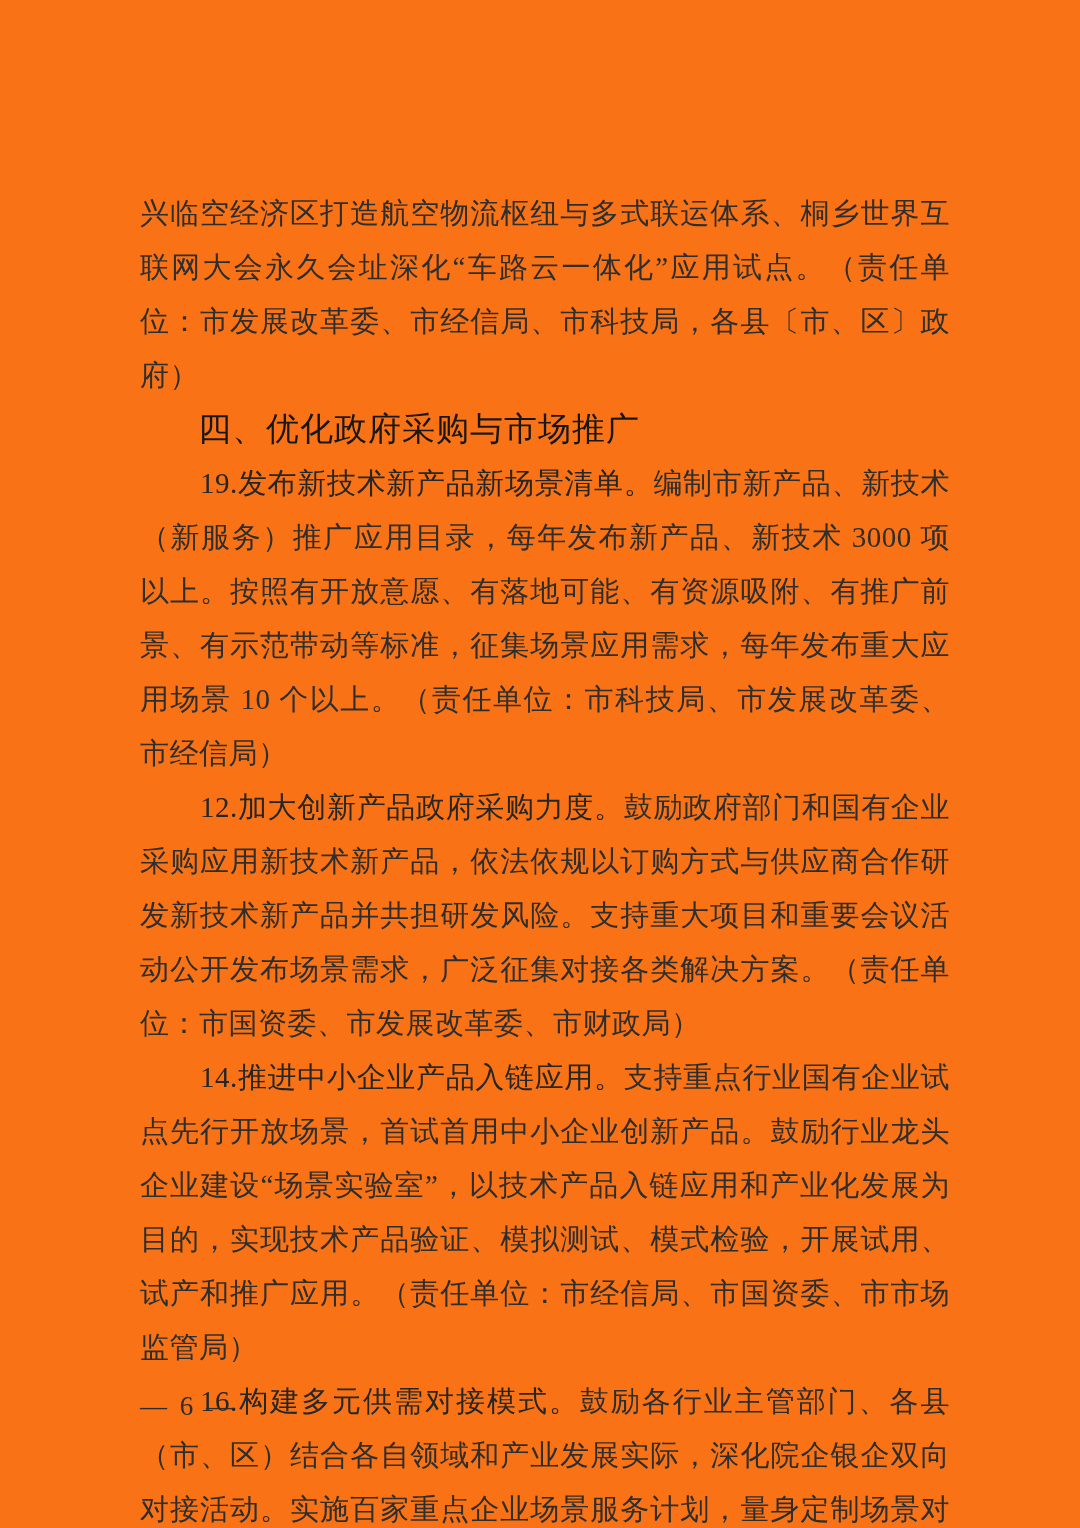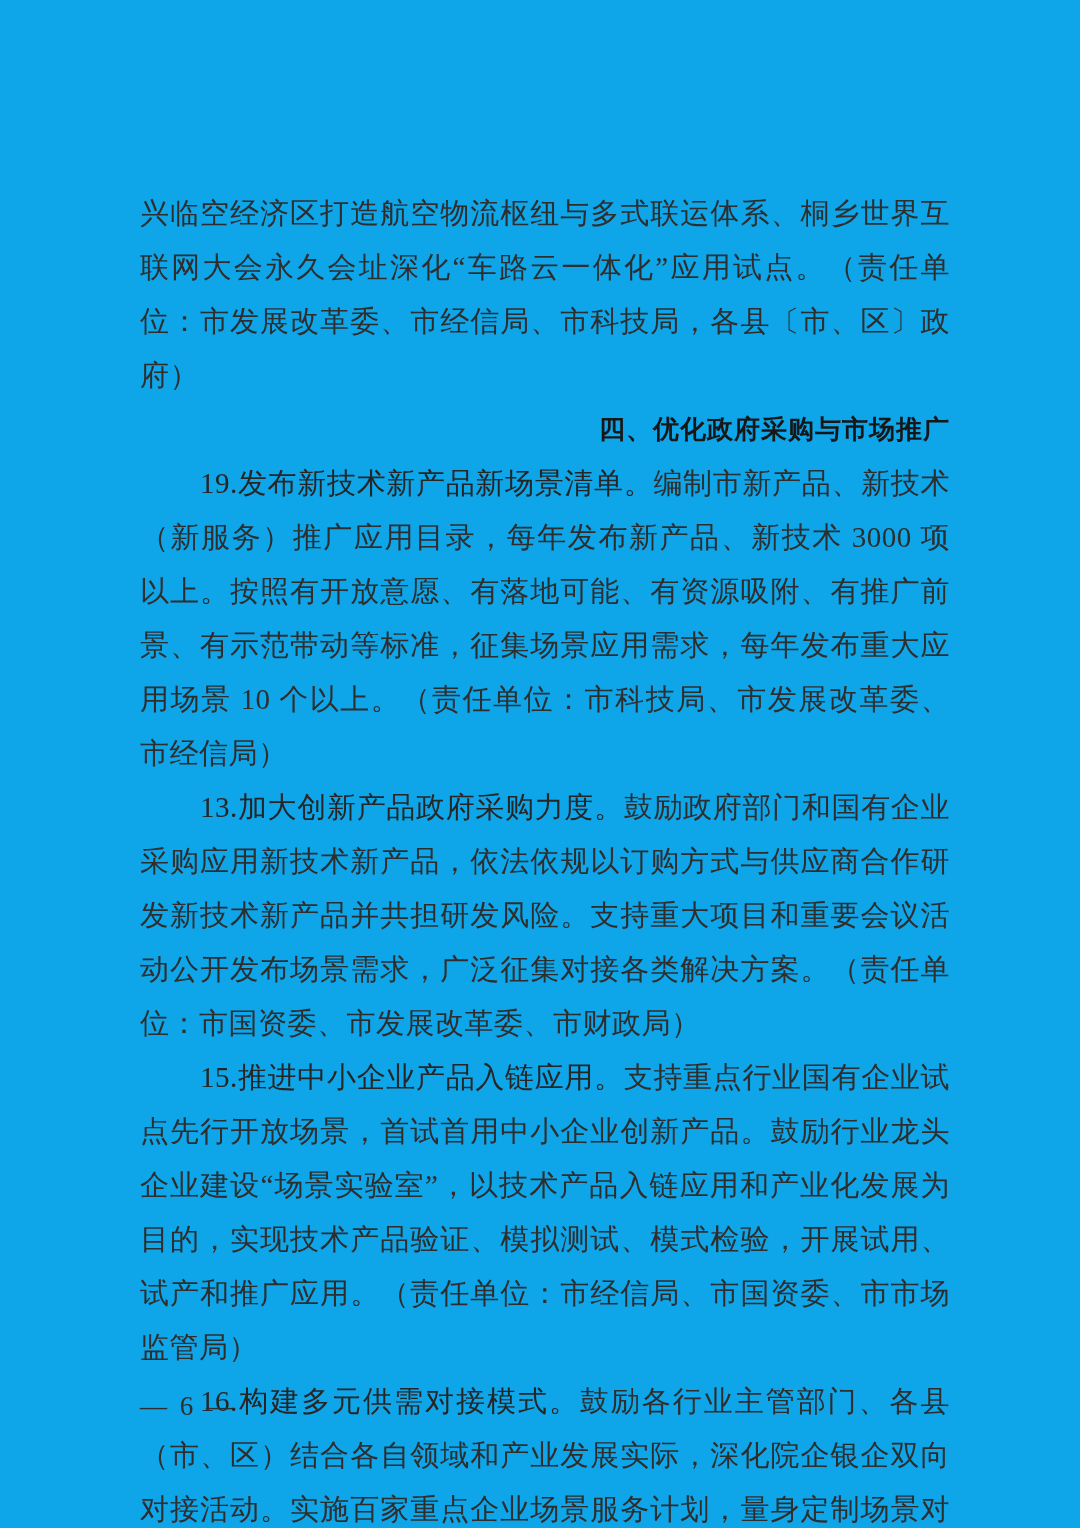--- a/index.html
+++ b/index.html
@@ -4,21 +4,21 @@
 <style>
   html, body {
     margin: 0;
     padding: 0;
     background: #ffffff;
   }
   .page {
     position: relative;
     width: 1080px;
     height: 1528px;
-    background: #0ea5e9;
+    background: #f97316;
     overflow: hidden;
     font-family: "Liberation Serif", serif;
   }
   .content {
     position: absolute;
     left: 140px;
     top: 186px;
     width: 810px;
   }
   .para {
@@ -30,28 +30,27 @@
     text-align-last: left;
     text-indent: 60px;
     letter-spacing: 0.5px;
     font-family: "Liberation Serif", serif;
   }
   .para.continuation {
     text-indent: 0;
   }
   .section-heading {
     margin: 0;
-    font-size: 26px;
+    font-size: 33px;
     line-height: 54px;
-    font-weight: 700;
+    font-weight: 400;
     color: #171717;
     text-indent: 58px;
     letter-spacing: 1px;
     font-family: "Liberation Sans", sans-serif;
-    text-align: right;
   }
   .lead {
     
     color: #262626;
   }
   .page-number {
     position: absolute;
     left: 140px;
     top: 1390px;
     font-size: 27px;
@@ -66,22 +65,22 @@
 
 <div class="page">
   <div class="content">
 
     <p class="para continuation">兴临空经济区打造航空物流枢纽与多式联运体系、桐乡世界互联网大会永久会址深化“车路云一体化”应用试点。（责任单位：市发展改革委、市经信局、市科技局，各县〔市、区〕政府）</p>
 
     <p class="section-heading">四、优化政府采购与市场推广</p>
 
     <p class="para"><span class="lead">19.发布新技术新产品新场景清单。</span><span>编制市新产品、新技术（新服务）推广应用目录，每年发布新产品、新技术 3000 项以上。按照有开放意愿、有落地可能、有资源吸附、有推广前景、有示范带动等标准，征集场景应用需求，每年发布重大应用场景 10 个以上。（责任单位：市科技局、市发展改革委、市经信局）</span></p>
 
-    <p class="para"><span class="lead">13.加大创新产品政府采购力度。</span><span>鼓励政府部门和国有企业采购应用新技术新产品，依法依规以订购方式与供应商合作研发新技术新产品并共担研发风险。支持重大项目和重要会议活动公开发布场景需求，广泛征集对接各类解决方案。（责任单位：市国资委、市发展改革委、市财政局）</span></p>
+    <p class="para"><span class="lead">12.加大创新产品政府采购力度。</span><span>鼓励政府部门和国有企业采购应用新技术新产品，依法依规以订购方式与供应商合作研发新技术新产品并共担研发风险。支持重大项目和重要会议活动公开发布场景需求，广泛征集对接各类解决方案。（责任单位：市国资委、市发展改革委、市财政局）</span></p>
 
-    <p class="para"><span class="lead">15.推进中小企业产品入链应用。</span><span>支持重点行业国有企业试点先行开放场景，首试首用中小企业创新产品。鼓励行业龙头企业建设“场景实验室”，以技术产品入链应用和产业化发展为目的，实现技术产品验证、模拟测试、模式检验，开展试用、试产和推广应用。（责任单位：市经信局、市国资委、市市场监管局）</span></p>
+    <p class="para"><span class="lead">14.推进中小企业产品入链应用。</span><span>支持重点行业国有企业试点先行开放场景，首试首用中小企业创新产品。鼓励行业龙头企业建设“场景实验室”，以技术产品入链应用和产业化发展为目的，实现技术产品验证、模拟测试、模式检验，开展试用、试产和推广应用。（责任单位：市经信局、市国资委、市市场监管局）</span></p>
 
     <p class="para"><span class="lead">16.构建多元供需对接模式。</span><span>鼓励各行业主管部门、各县（市、区）结合各自领域和产业发展实际，深化院企银企双向对接活动。实施百家重点企业场景服务计划，量身定制场景对接方案。组织</span></p>
 
   </div>
 
   <div class="page-number">— 6 —</div>
 </div>
 
 </body></html>

